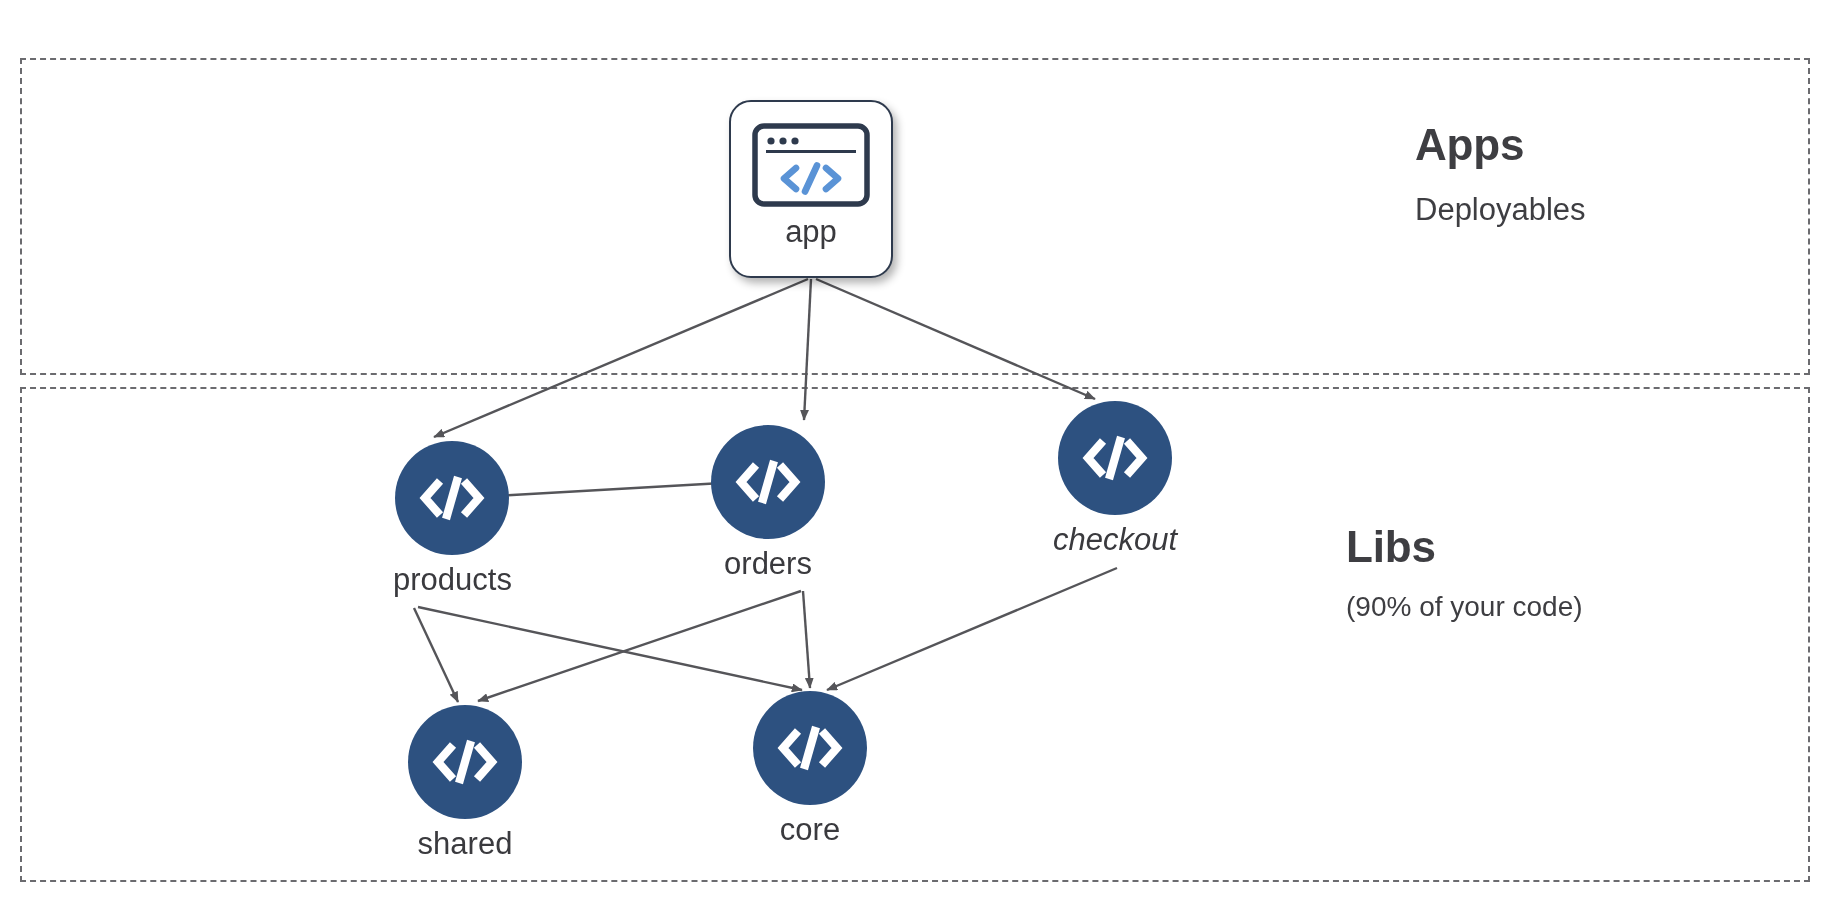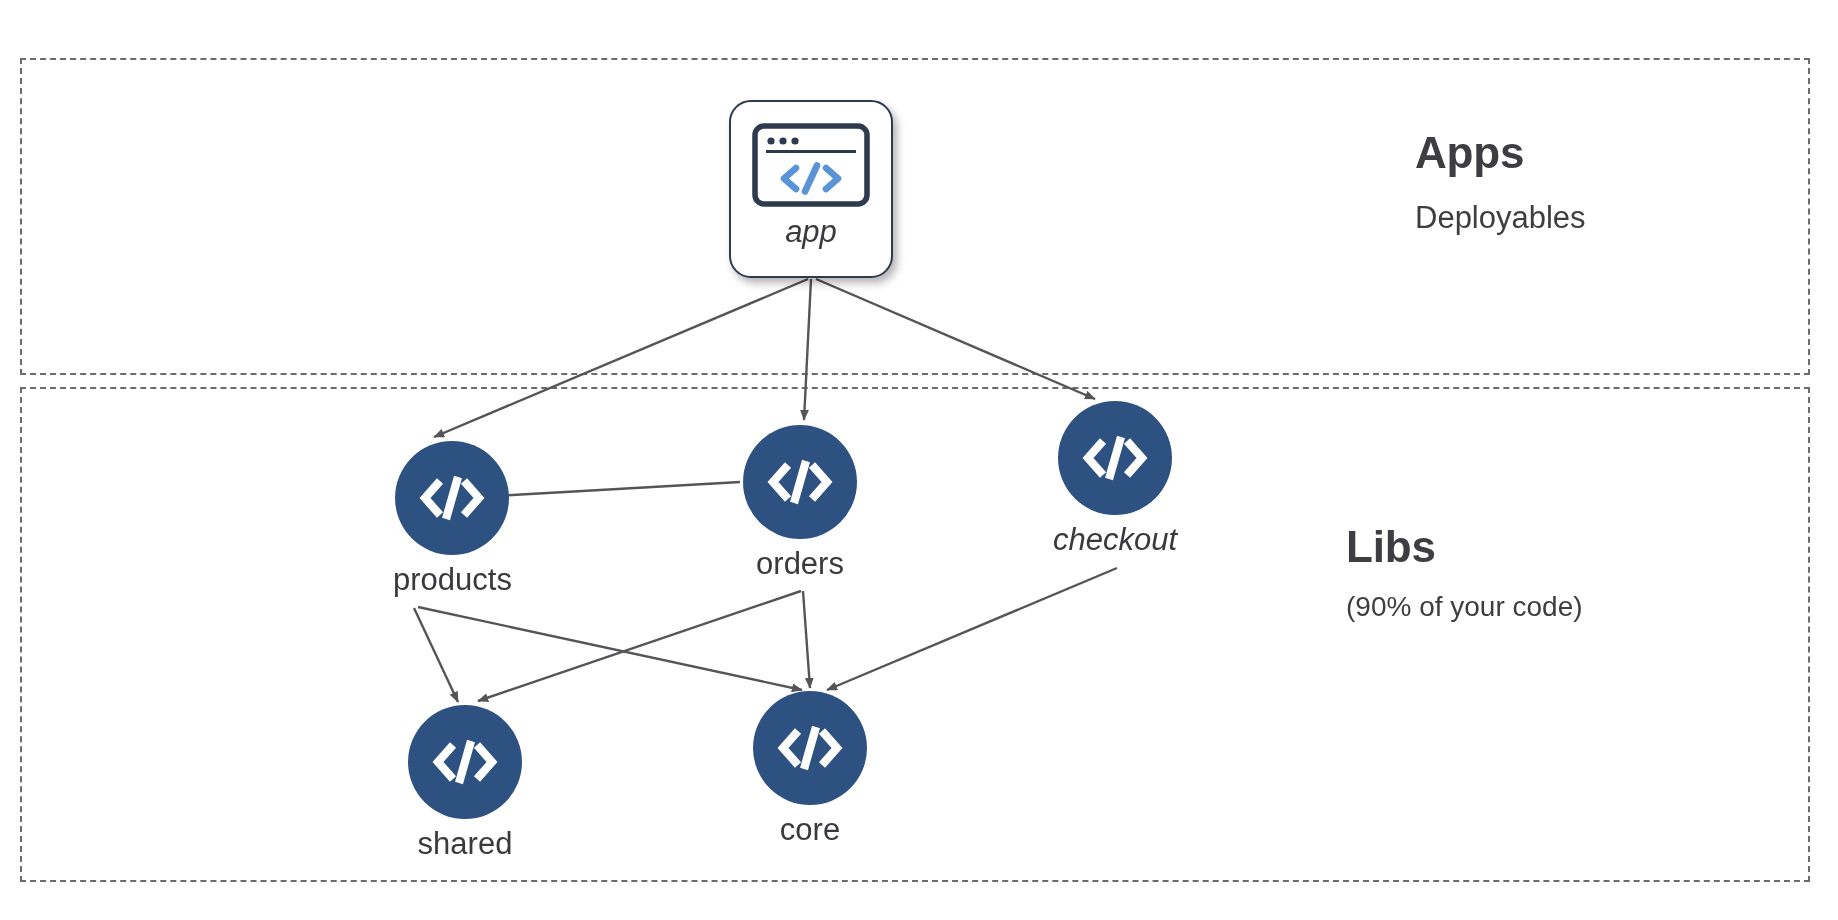--- a/index.html
+++ b/index.html
@@ -48,21 +48,21 @@
     font-size: 44px;
     font-weight: bold;
     letter-spacing: -0.2px;
   }
   .zone-legend .legend-sub {
     display: block;
     font-size: 31px;
     font-weight: normal;
     margin-top: 24px;
   }
-  #legend-apps { left: 1415px; top: 128px; }
+  #legend-apps { left: 1415px; top: 120px; }
   #legend-libs { left: 1346px; top: 522px; }
   #legend-libs .legend-sub { font-size: 28px; margin-top: 20px; }
 
   
   #edges {
     position: absolute;
     left: 0;
     top: 0;
     width: 1838px;
     height: 920px;
@@ -83,21 +83,20 @@
     height: 178px;
     background: #ffffff;
     border: 2.5px solid #2e3a4d;
     border-radius: 22px;
     box-shadow: 4px 5px 9px rgba(0,0,0,0.30);
     display: flex;
     flex-direction: column;
     align-items: center;
     justify-content: flex-start;
     box-sizing: border-box;
-    font-style: italic;
   }
   .browser-glyph {
     margin-top: 21px;
     width: 118px;
     height: 84px;
   }
   #app-label {
     font-size: 31px;
     color: #3a3a3e;
     margin-top: 9px;
@@ -122,21 +121,21 @@
   }
   .lib-circle svg { width: 74px; height: 74px; display: block; }
   .lib-label {
     margin-top: 9px;
     font-size: 31px;
     color: #3a3a3e;
     white-space: nowrap;
     line-height: 1.05;
   }
   #node-products { left: 356px; top: 441px; margin-left: 37px; }
-  #node-orders   { left: 743px; top: 425px; text-align: right; }
+  #node-orders   { left: 711px; top: 425px; text-align: right; }
   #node-checkout { left: 1053px; top: 401px; font-style: italic; }
   #node-shared   { left: 408px; top: 705px; align-items: center; }
   #node-core     { left: 753px; top: 691px; }
 </style>
 </head>
 <body>
 
 <div id="canvas">
 
   <div class="zone" id="zone-apps"></div>

